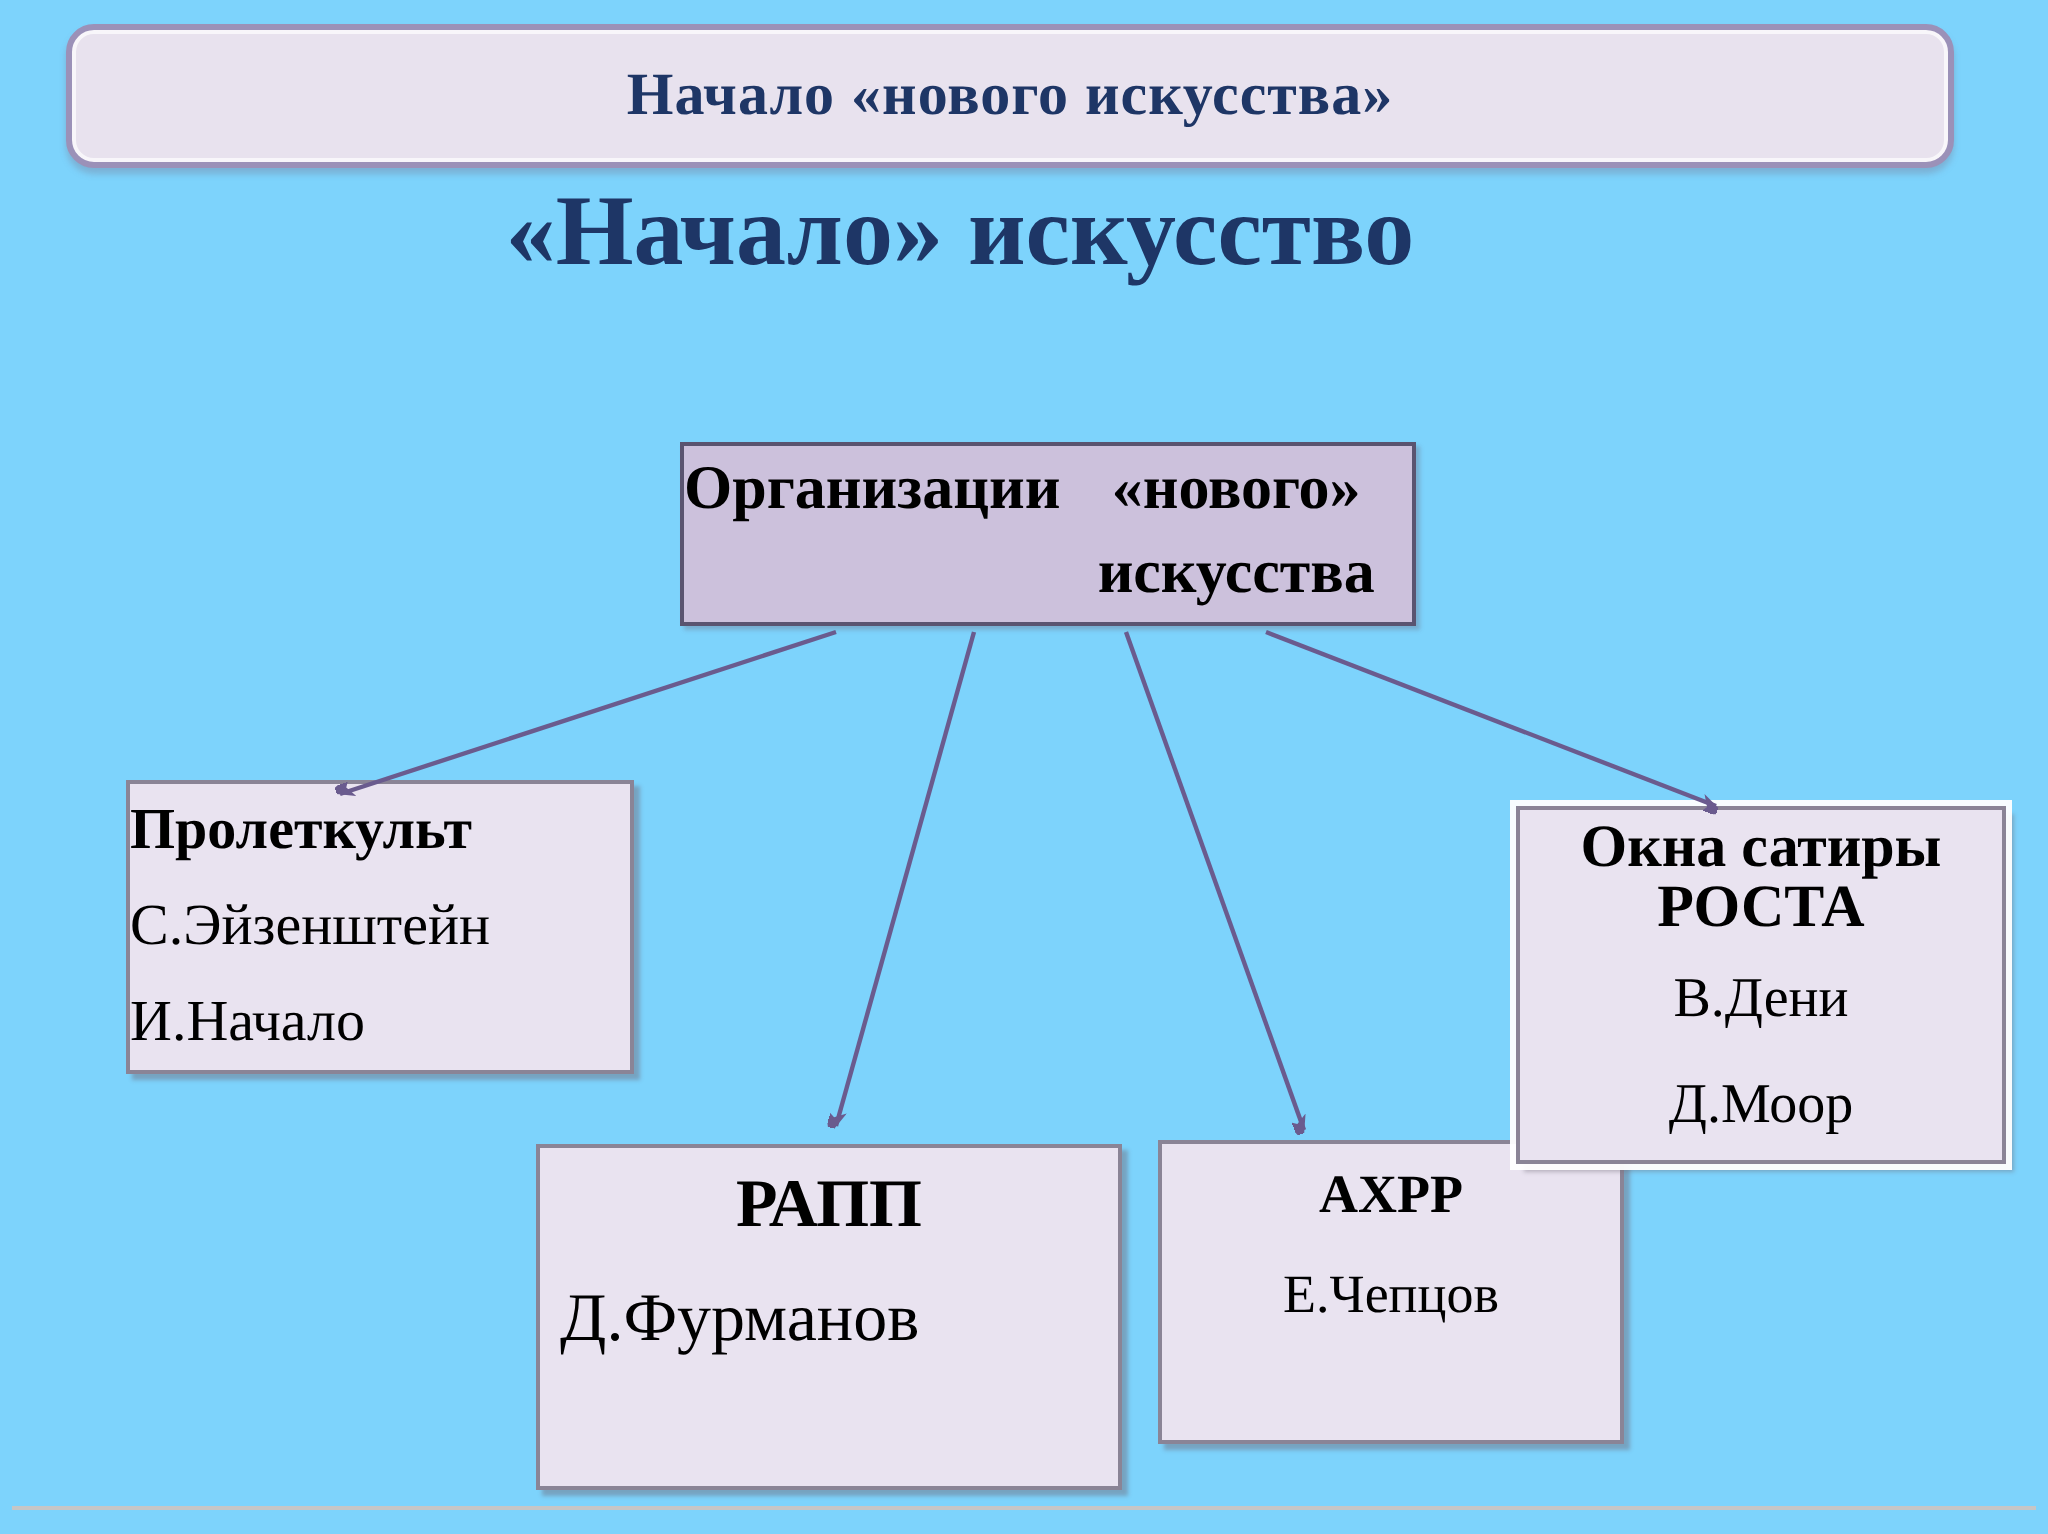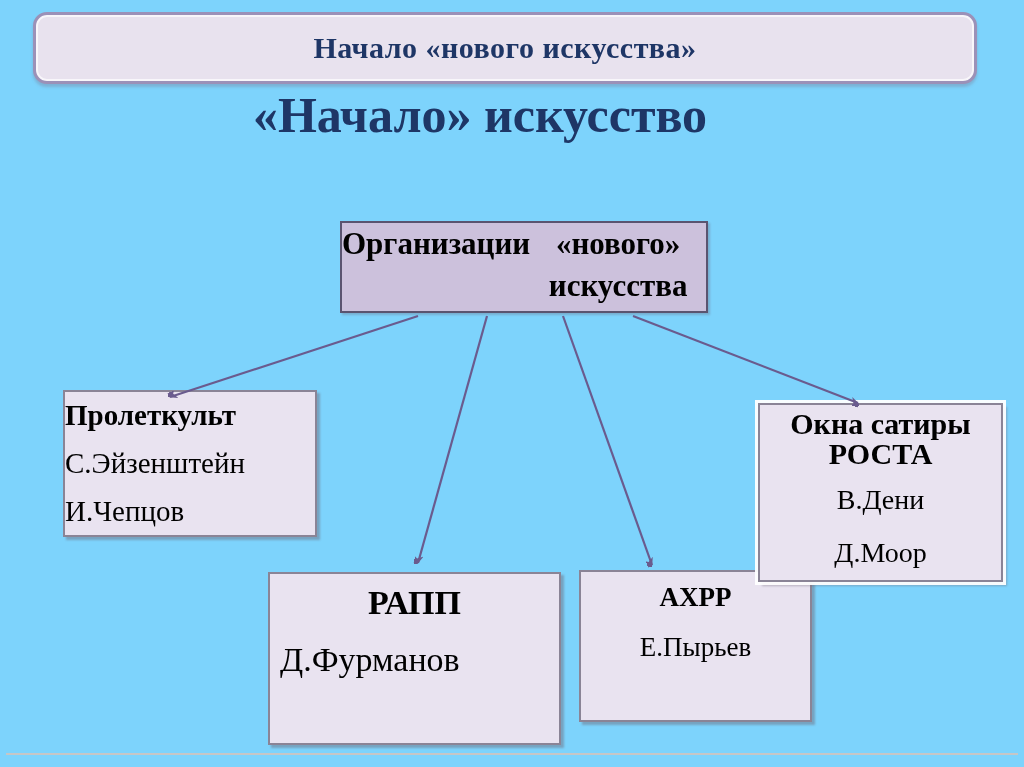--- a/index.html
+++ b/index.html
@@ -122,39 +122,39 @@
   </div>
 
   <div class="branch-box" id="box-proletkult">
     <div class="row">
         <span class="branch-title">Пролеткульт</span>
       </div>
     <div class="row">
         <span class="member">С.Эйзенштейн</span>
       </div>
     <div class="row">
-        <span class="member">И.Чепцов</span>
+        <span class="member">И.Начало</span>
       </div>
   </div>
 
   <div class="branch-box" id="box-rapp">
     <div class="row center">
         <span class="branch-title">РАПП</span>
       </div>
     <div class="row member-row">
         <span class="member">Д.Фурманов</span>
       </div>
   </div>
 
   <div class="branch-box" id="box-ahrr">
     <div class="row center">
         <span class="branch-title">АХРР</span>
       </div>
     <div class="row center">
-        <span class="member">Е.Пырьев</span>
+        <span class="member">Е.Чепцов</span>
       </div>
   </div>
 
   <div class="branch-box" id="box-rosta">
     <div class="row center title-row">
       <span class="branch-title">Окна сатиры</span>
       <span class="branch-title">РОСТА</span>
     </div>
     <div class="row center name">
         <span class="member">В.Дени</span>

